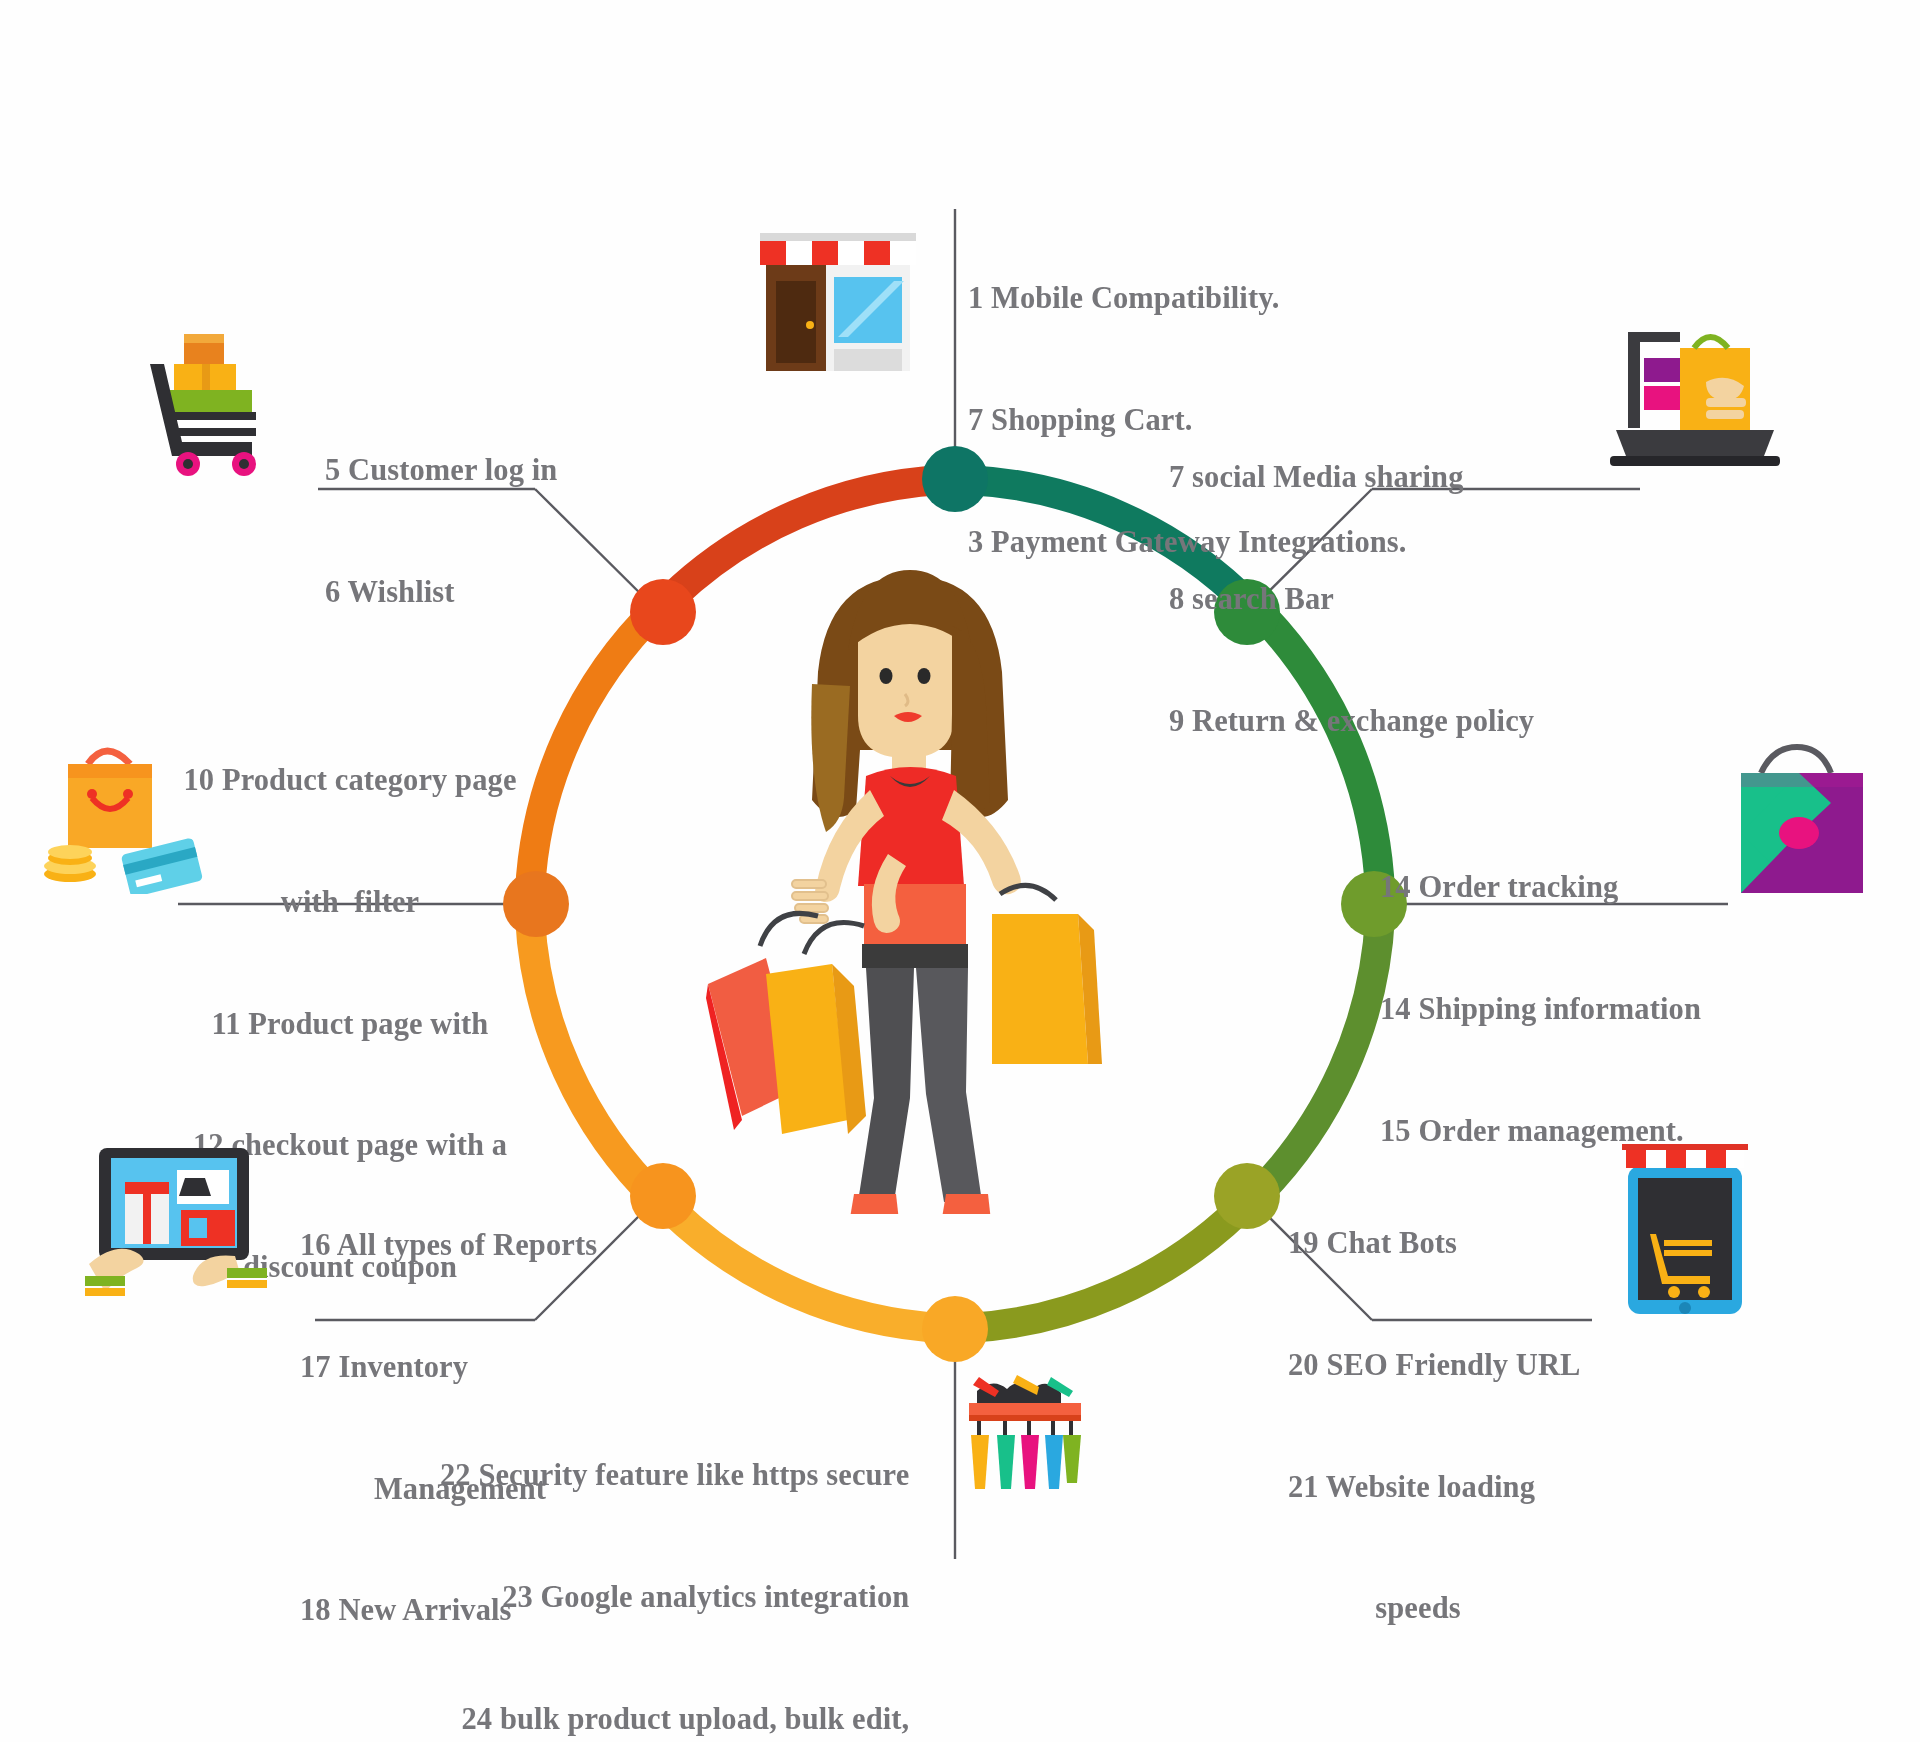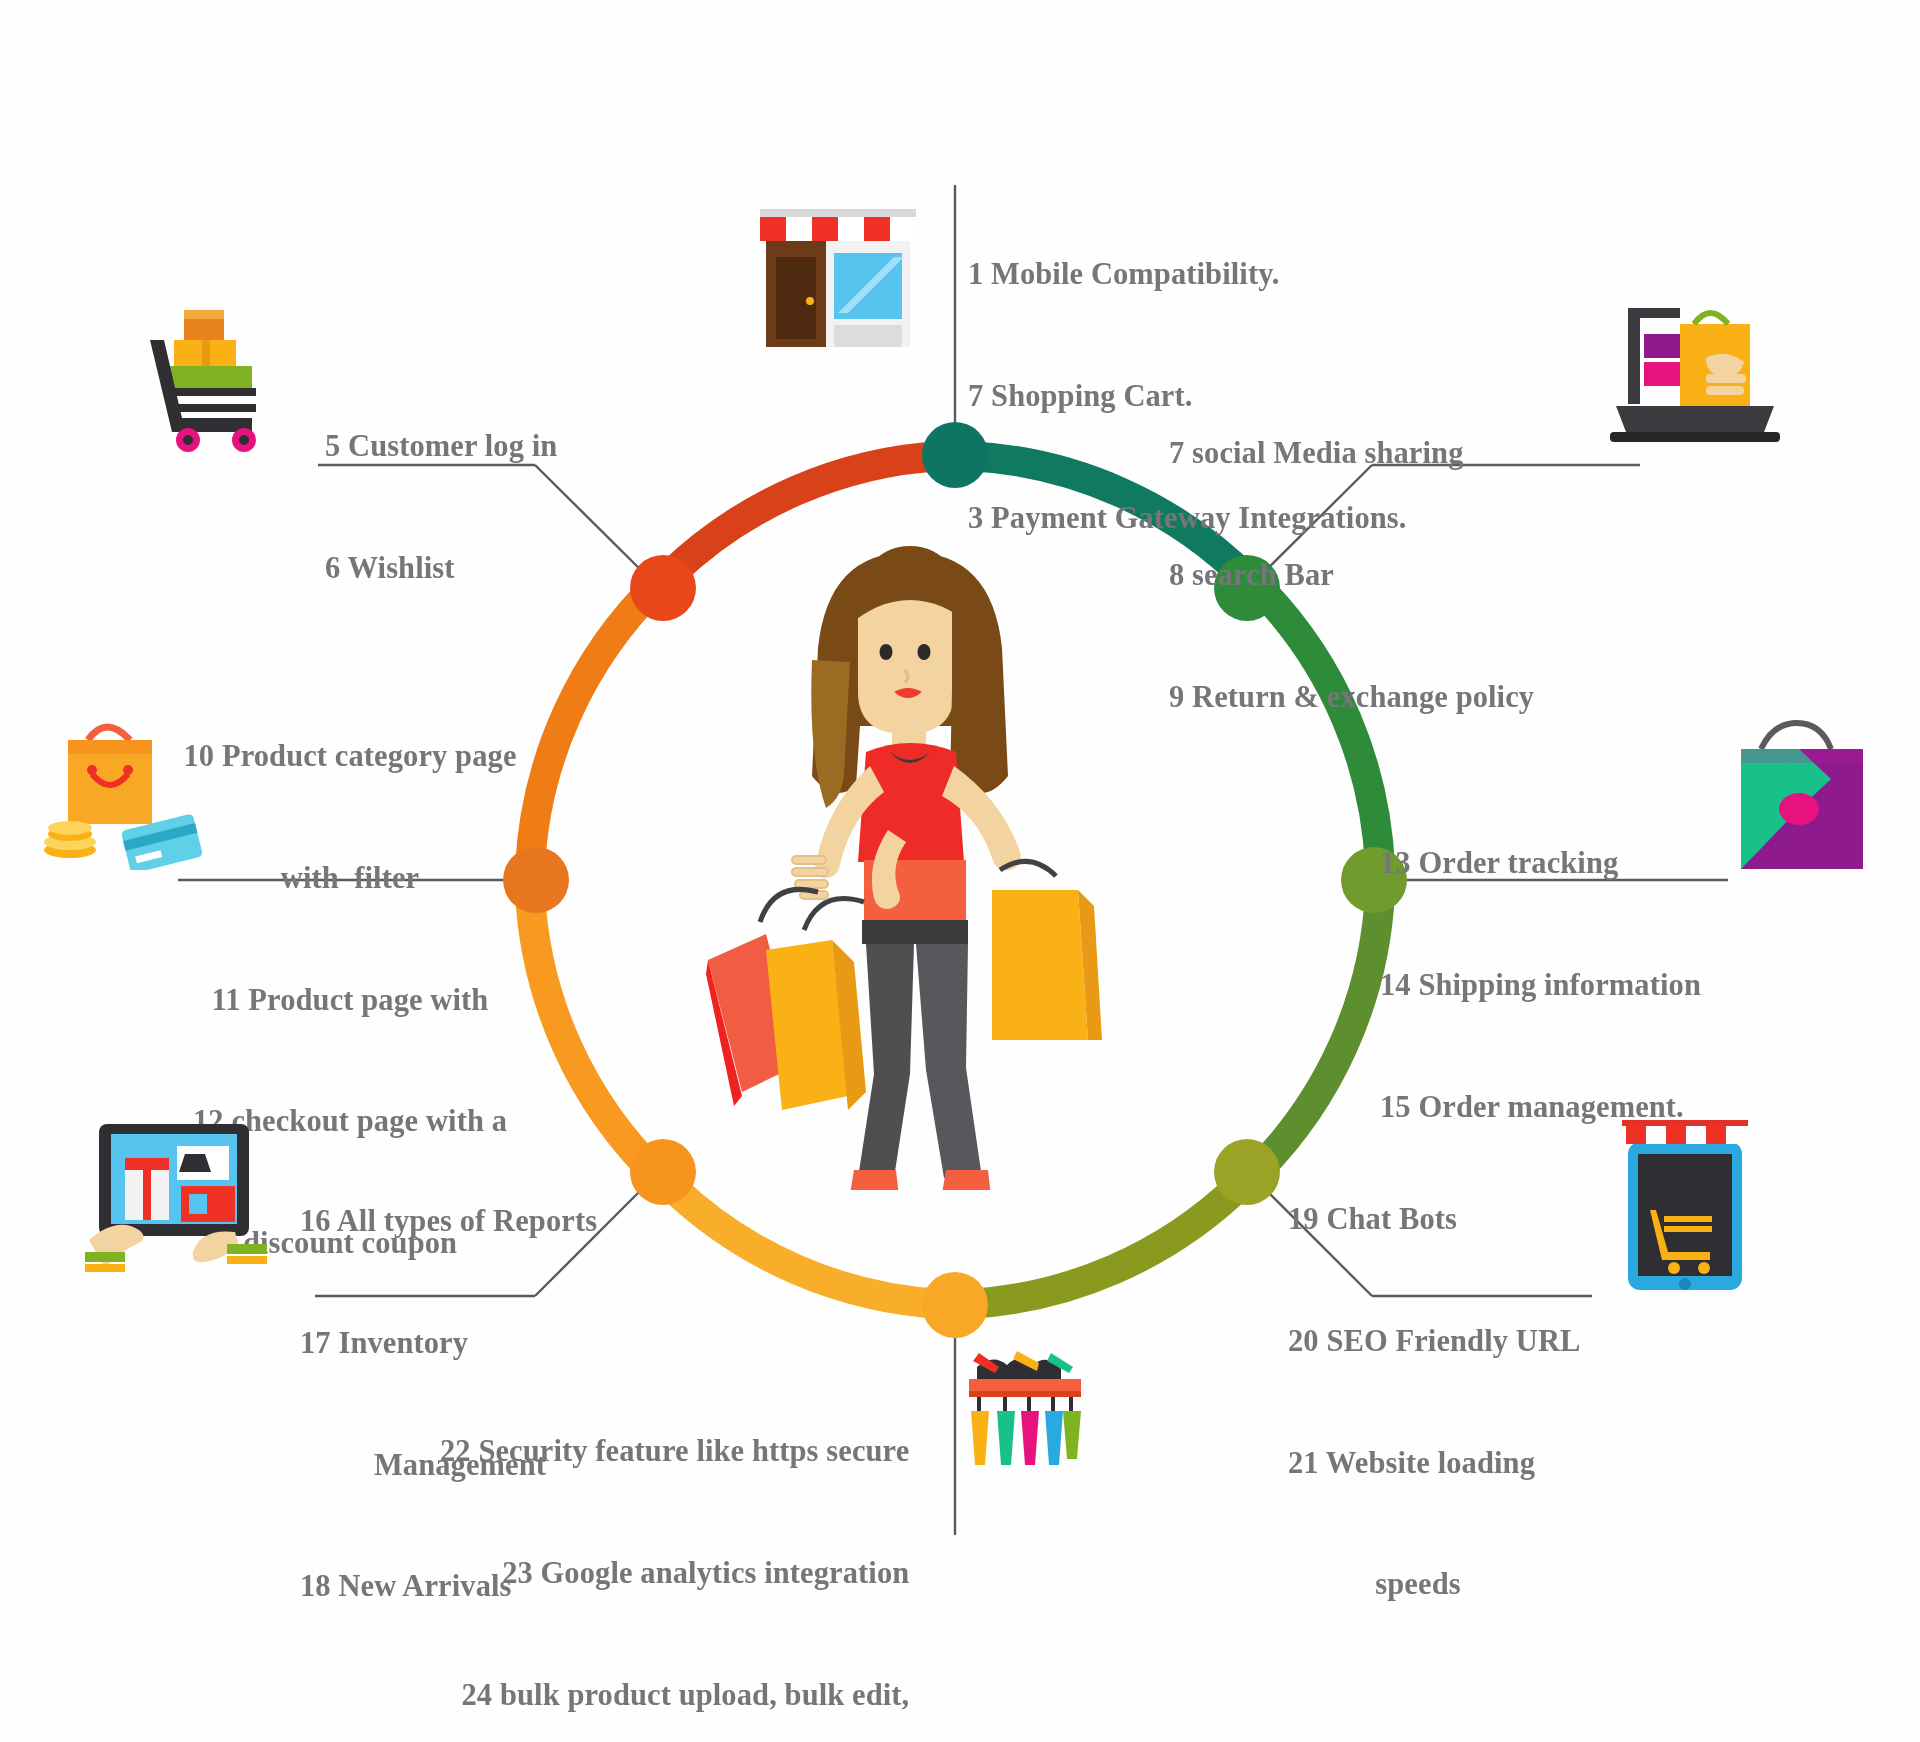--- a/index.html
+++ b/index.html
@@ -2,21 +2,21 @@
 <html><head>
 <meta charset="utf-8">
 <title>E-commerce Features Infographic</title>
 <style>
   html,body{margin:0;padding:0;background:#ffffff;}
   body{
     width:1920px;height:1742px;position:relative;overflow:hidden;
     font-family:"Liberation Serif","DejaVu Serif",serif;
     background:#fefefe;
   }
-  .stage{position:absolute;inset:0;}
+  .stage{position:absolute;inset:0;margin-top:24px;}
 
   
   svg.ring{position:absolute;left:0;top:0;width:1920px;height:1742px;}
 
   
   .block{position:absolute;color:#76767a;font-weight:700;
          font-size:30.5px;line-height:1.33;letter-spacing:.1px;
          white-space:pre;}
   .block .ln{display:block;}
   .ta-l{text-align:left;}
@@ -188,21 +188,21 @@
 
   <div class="block ta-c" id="blk-4">
     <span class="ln">10 Product category page</span>
     <span class="ln">with  filter</span>
     <span class="ln">11 Product page with</span>
     <span class="ln">12 checkout page with a</span>
     <span class="ln">discount coupon</span>
   </div>
 
   <div class="block ta-l" id="blk-5">
-    <span class="ln">13 Order tracking</span>
+    <span class="ln">14 Order tracking</span>
     <span class="ln">14 Shipping information</span>
     <span class="ln">15 Order management.</span>
   </div>
 
   <div class="block ta-c" id="blk-6">
     <span class="ln ta-l">16 All types of Reports</span>
     <span class="ln ta-l">17 Inventory</span>
     <span class="ln">Management</span>
     <span class="ln ta-l">18 New Arrivals</span>
   </div>

